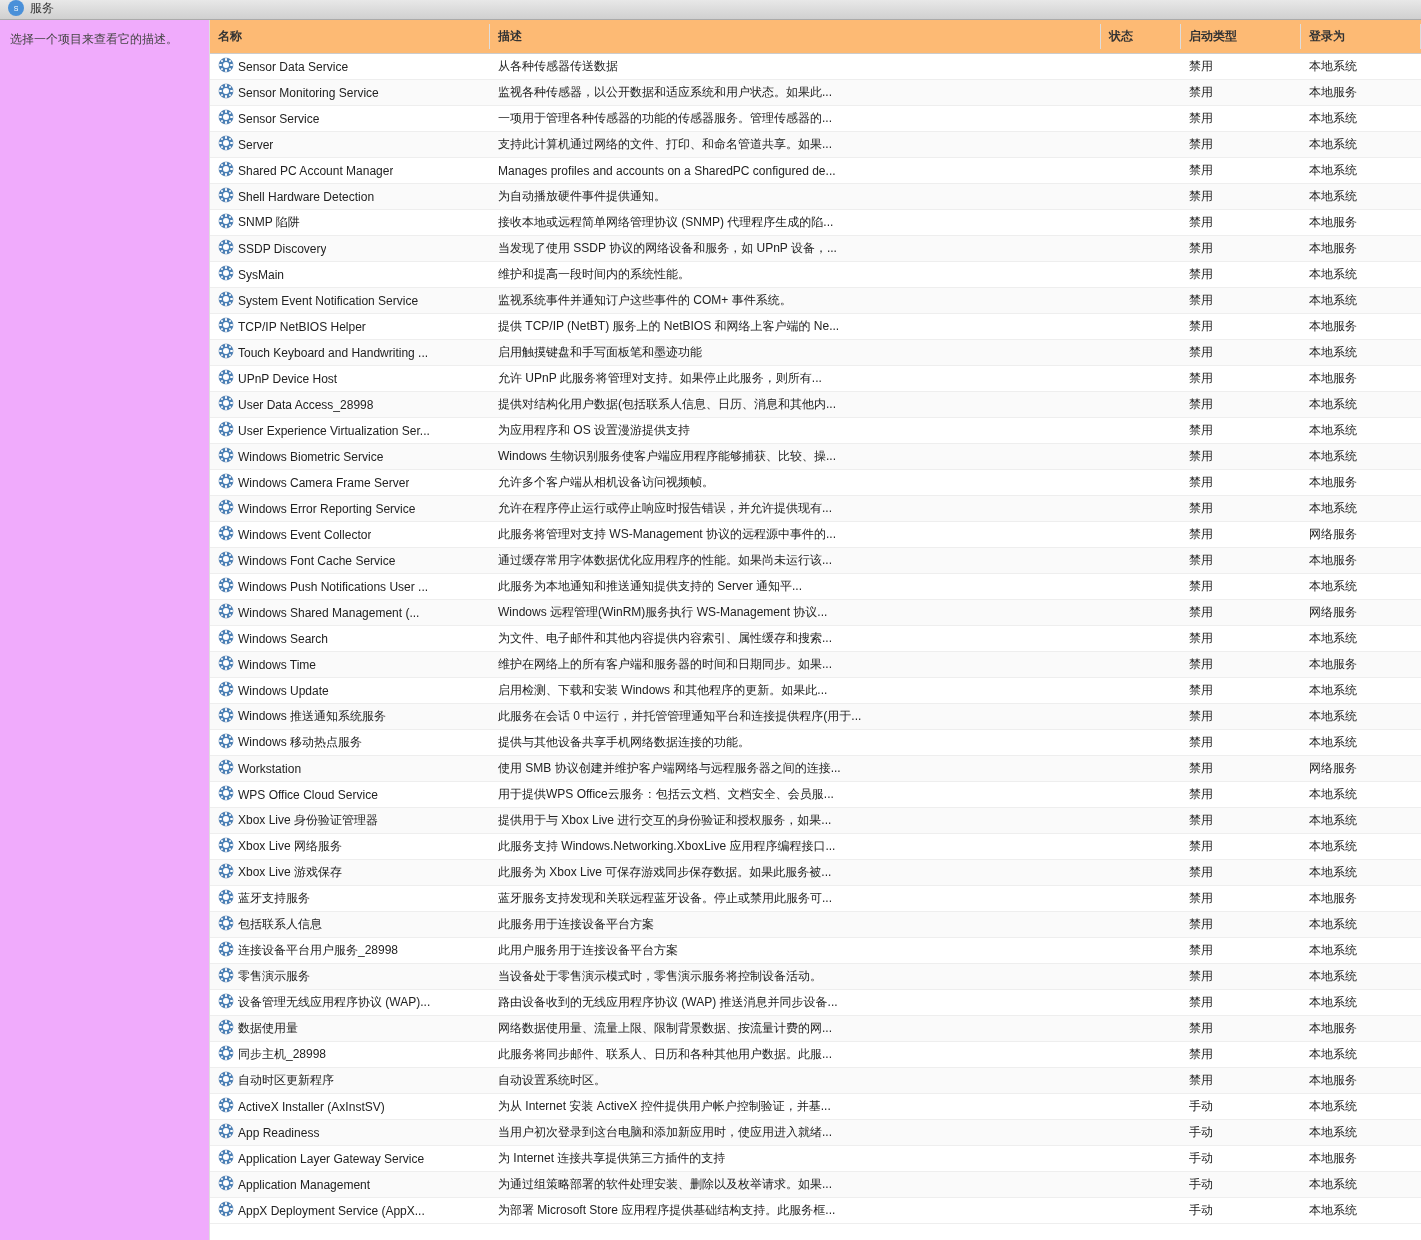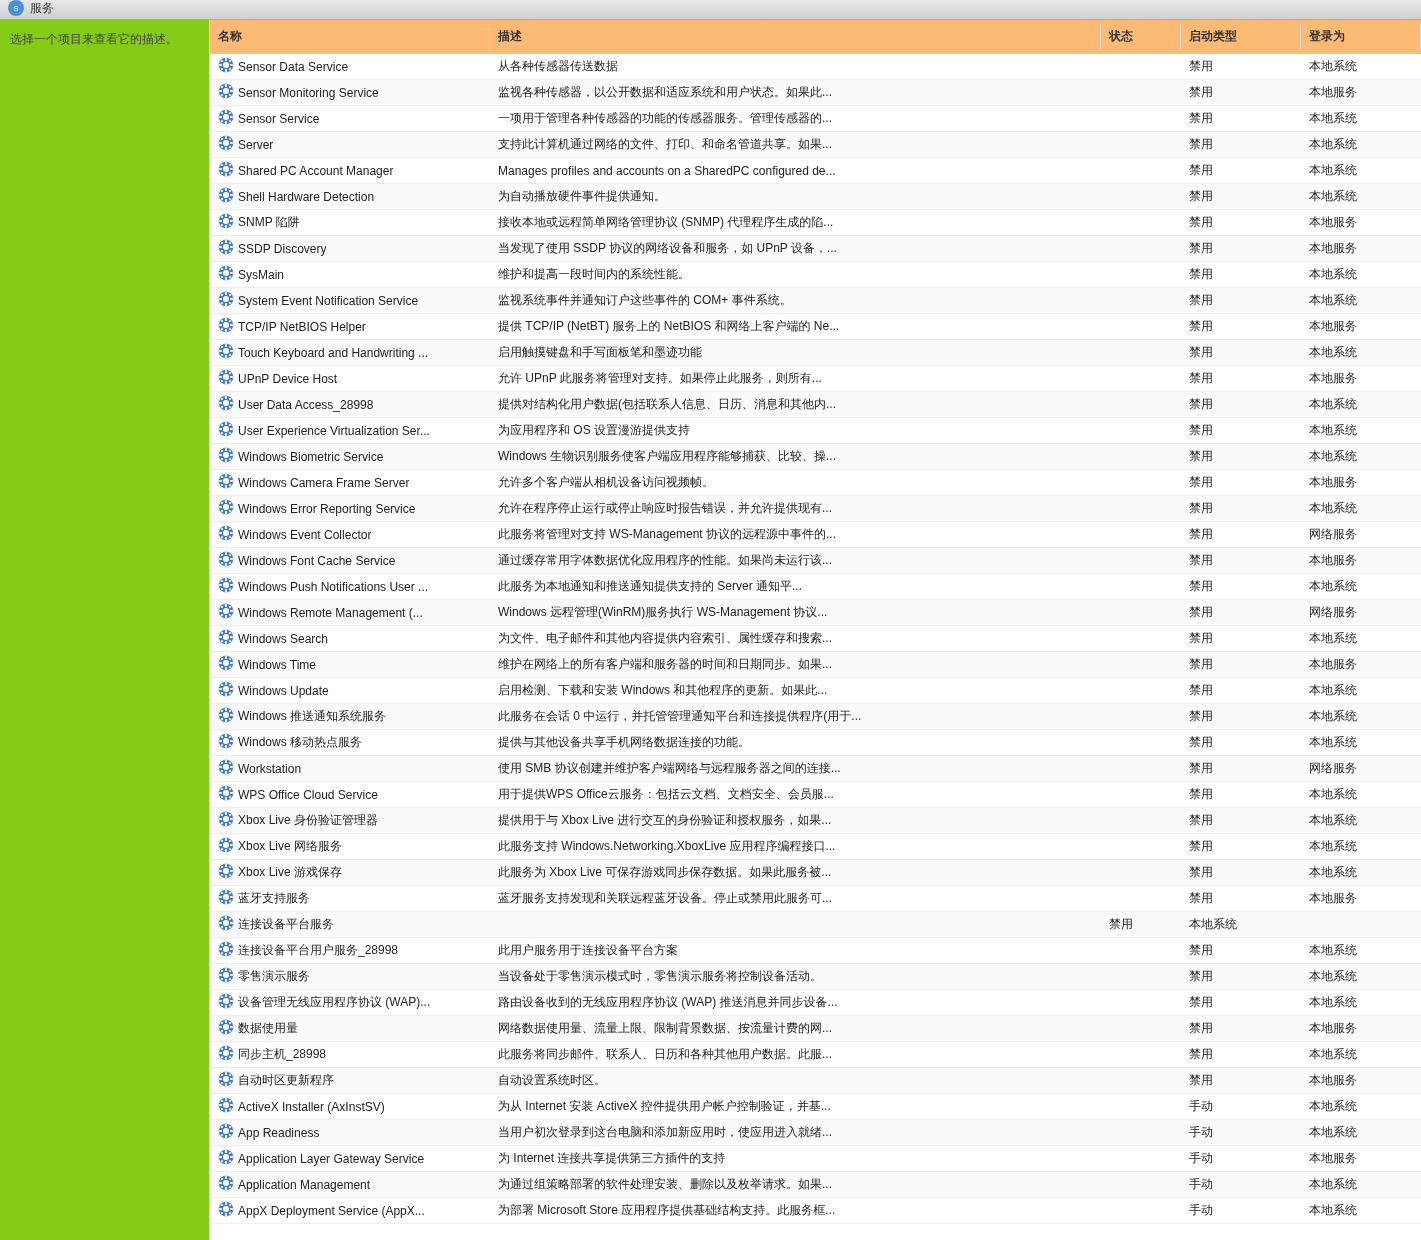--- a/index.html
+++ b/index.html
@@ -43,21 +43,21 @@
       font-size: 12px;
       color: #333;
     }
     .content-area {
       display: flex;
       flex: 1;
       overflow: hidden;
     }
     .sidebar {
       width: 210px;
-      background: #84cc16;
+      background: #f0abfc;
       border-right: 1px solid #ddd;
       padding: 10px;
       flex-shrink: 0;
     }
     .sidebar-hint {
       font-size: 12px;
       color: #444;
       line-height: 1.5;
     }
     .main-panel {
@@ -588,21 +588,21 @@
     <circle cx="8" cy="8" r="3" fill="#fff"></circle>
     <rect x="7" y="1" width="2" height="3" fill="#fff" rx="1"></rect>
     <rect x="7" y="12" width="2" height="3" fill="#fff" rx="1"></rect>
     <rect x="1" y="7" width="3" height="2" fill="#fff" rx="1"></rect>
     <rect x="12" y="7" width="3" height="2" fill="#fff" rx="1"></rect>
     <rect x="3" y="3" width="2" height="2" fill="#fff" rx="1" transform="rotate(45 4 4)"></rect>
     <rect x="11" y="11" width="2" height="2" fill="#fff" rx="1" transform="rotate(45 12 12)"></rect>
     <rect x="3" y="11" width="2" height="2" fill="#fff" rx="1" transform="rotate(-45 4 12)"></rect>
     <rect x="11" y="3" width="2" height="2" fill="#fff" rx="1" transform="rotate(-45 12 4)"></rect>
   </svg></span>
-              <span class="service-name-text">Windows Remote Management (...</span>
+              <span class="service-name-text">Windows Shared Management (...</span>
             </div>
             <div class="table-cell" style="overflow: hidden; white-space: nowrap; text-overflow: ellipsis;">Windows 远程管理(WinRM)服务执行 WS-Management 协议...</div>
             <div class="table-cell"></div>
             <div class="table-cell">禁用</div>
             <div class="table-cell">网络服务</div>
           </div>
           <div class="table-row">
             <div class="table-cell service-name-cell">
               <span><svg width="16" height="16" viewBox="0 0 16 16">
     <circle cx="8" cy="8" r="7" fill="#4a7fb5" stroke="#2a5f9a" stroke-width="0.5"></circle>
@@ -840,22 +840,23 @@
     <circle cx="8" cy="8" r="3" fill="#fff"></circle>
     <rect x="7" y="1" width="2" height="3" fill="#fff" rx="1"></rect>
     <rect x="7" y="12" width="2" height="3" fill="#fff" rx="1"></rect>
     <rect x="1" y="7" width="3" height="2" fill="#fff" rx="1"></rect>
     <rect x="12" y="7" width="3" height="2" fill="#fff" rx="1"></rect>
     <rect x="3" y="3" width="2" height="2" fill="#fff" rx="1" transform="rotate(45 4 4)"></rect>
     <rect x="11" y="11" width="2" height="2" fill="#fff" rx="1" transform="rotate(45 12 12)"></rect>
     <rect x="3" y="11" width="2" height="2" fill="#fff" rx="1" transform="rotate(-45 4 12)"></rect>
     <rect x="11" y="3" width="2" height="2" fill="#fff" rx="1" transform="rotate(-45 12 4)"></rect>
   </svg></span>
-              <span class="service-name-text">连接设备平台服务</span>
-            </div>
+              <span class="service-name-text">包括联系人信息</span>
+            </div>
+            <div class="table-cell" style="overflow: hidden; white-space: nowrap; text-overflow: ellipsis;">此服务用于连接设备平台方案</div>
             <div class="table-cell"></div>
             <div class="table-cell">禁用</div>
             <div class="table-cell">本地系统</div>
           </div>
           <div class="table-row">
             <div class="table-cell service-name-cell">
               <span><svg width="16" height="16" viewBox="0 0 16 16">
     <circle cx="8" cy="8" r="7" fill="#4a7fb5" stroke="#2a5f9a" stroke-width="0.5"></circle>
     <circle cx="8" cy="8" r="3" fill="#fff"></circle>
     <rect x="7" y="1" width="2" height="3" fill="#fff" rx="1"></rect>

